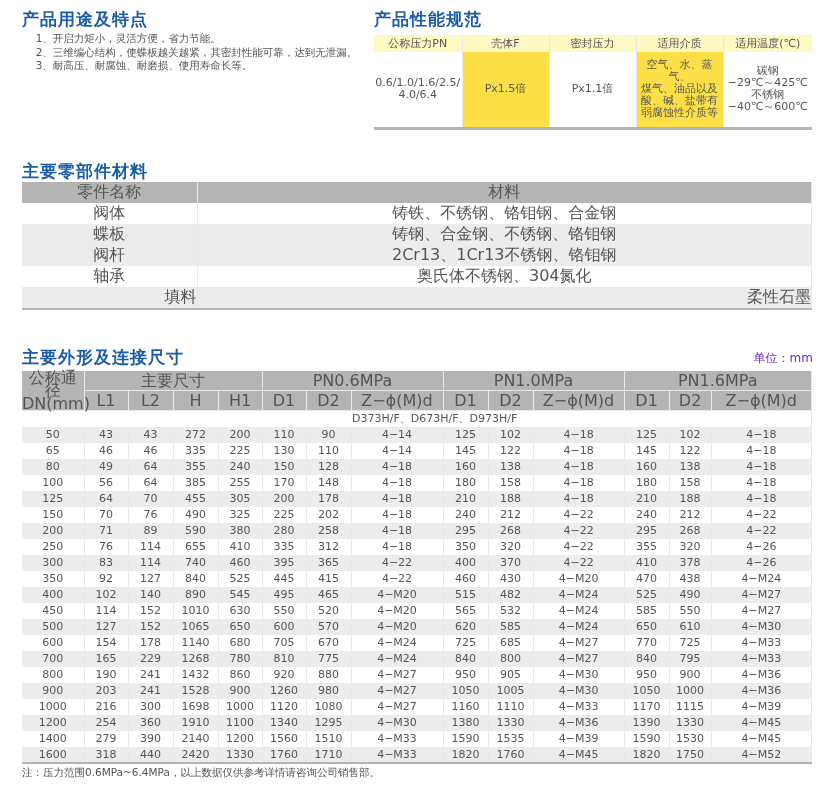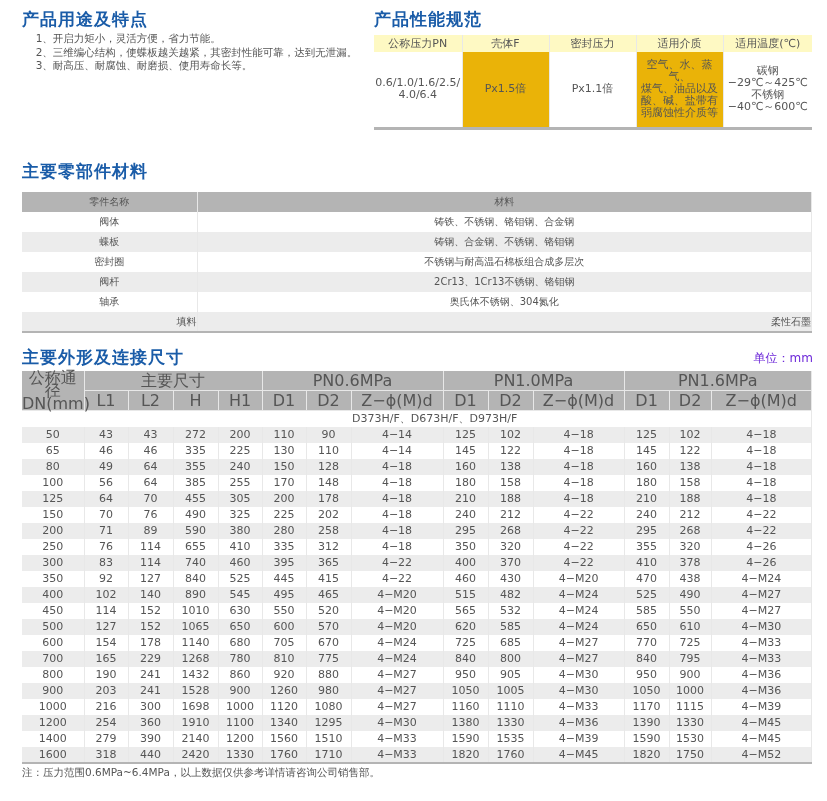--- a/index.html
+++ b/index.html
@@ -16,24 +16,24 @@
   #intro .ind { text-indent: 2em; }
   #intro .li { text-indent: 1.3em; }
 
   
   table { border-collapse: collapse; }
   #perf { position: absolute; left: 374px; top: 35px; width: 438px; font-size: 11px; }
   #perf th { background: #fef9c3; color: #555; font-weight: normal; height: 17px; border-right: 1px solid #e8e8e8; }
   #perf th:last-child { border-right: none; }
   #perf td { height: 76px; text-align: center; vertical-align: middle; border-right: 1px solid #e8e8e8; line-height: 12px; font-size: 11px; color: #555; border-bottom: 3px solid #b4b4b4; }
   #perf td:last-child { border-right: none; }
-  #perf td.g { background: #eab308; }
+  #perf td.g { background: #fde047; }
 
   
-  #mat { position: absolute; left: 22px; top: 192px; width: 790px; font-size: 10px; }
+  #mat { position: absolute; left: 22px; top: 182px; width: 790px; font-size: 16px; }
   #mat th { background: #b4b4b4; font-weight: normal; height: 20px; color: #555; border-right: 1px solid #e8e8e8; }
   #mat td { height: 20px; text-align: center; color: #555; border-right: 1px solid #e8e8e8; }
   #mat tr.alt td { background: #ececec; }
   #mat tr:last-child td { border-bottom: 2px solid #b4b4b4; text-align: right; }
 
   #unit { position: absolute; right: 14px; top: 350px; font-size: 12px; color: #6d28d9; }
 
   
   #dim { position: absolute; left: 22px; top: 371px; width: 790px; font-size: 11px; table-layout: fixed; }
   #dim th { background: #b4b4b4; font-weight: normal; color: #555; height: 16px; line-height: 15px; border-right: 1px solid #e8e8e8; border-bottom: 1px solid #e8e8e8; }
@@ -104,24 +104,20 @@
   </tr>
   </tbody>
     <tbody id="mat-body">
       <tr>
         <td>阀体</td>
         <td>铸铁、不锈钢、铬钼钢、合金钢</td>
       </tr>
       <tr class="alt">
         <td>蝶板</td>
         <td>铸钢、合金钢、不锈钢、铬钼钢</td>
-      </tr>
-      <tr>
-        <td>密封圈</td>
-        <td>不锈钢与耐高温石棉板组合成多层次</td>
       </tr>
       <tr class="alt">
         <td>阀杆</td>
         <td>2Cr13、1Cr13不锈钢、铬钼钢</td>
       </tr>
       <tr>
         <td>轴承</td>
         <td>奥氏体不锈钢、304氮化</td>
       </tr>
       <tr class="alt">

